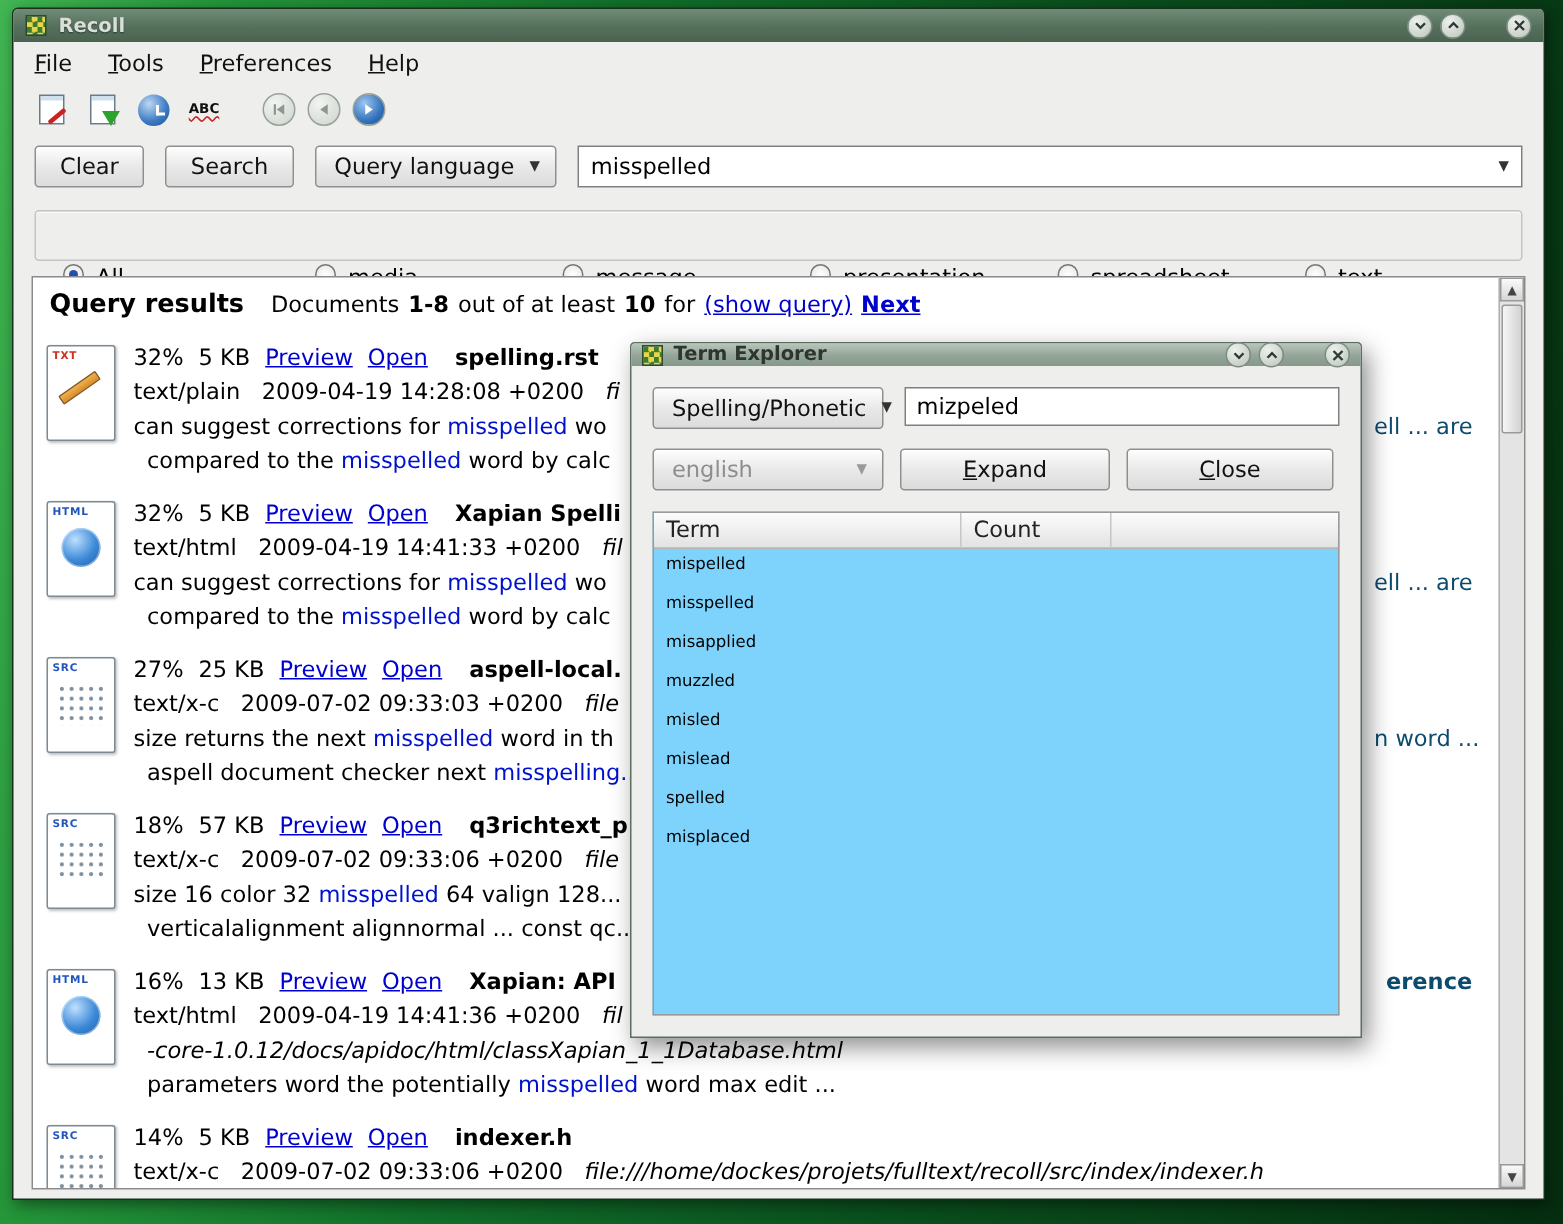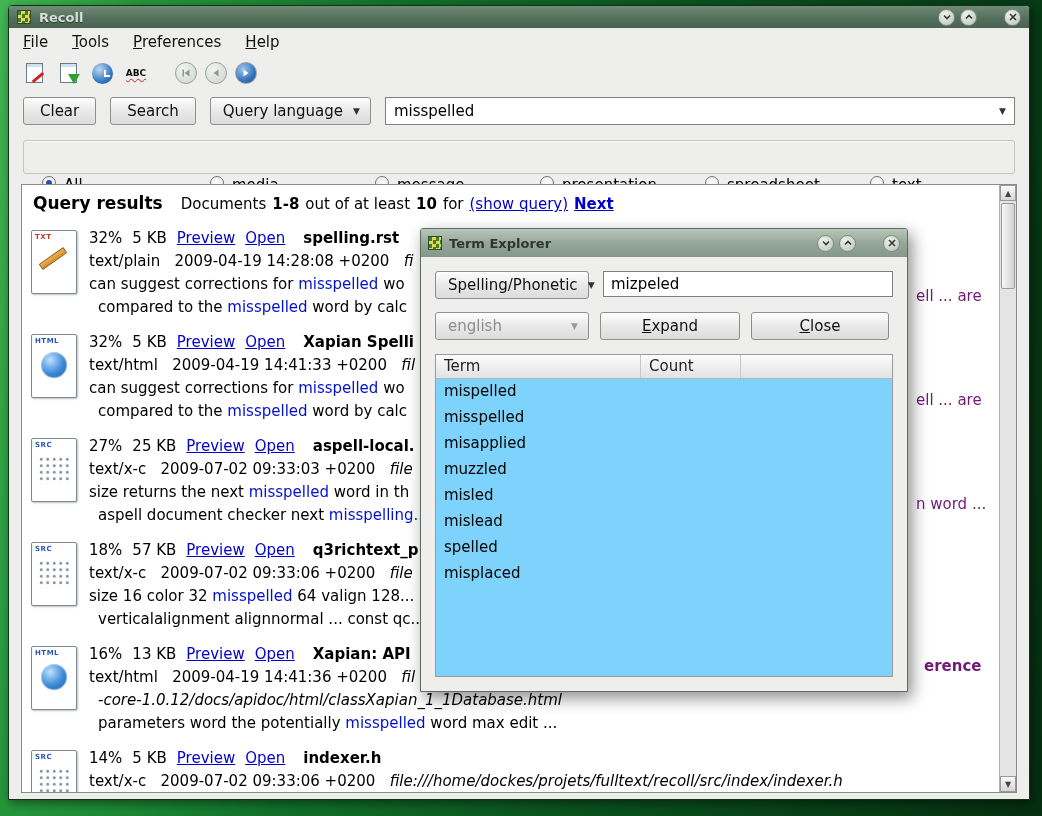--- a/index.html
+++ b/index.html
@@ -103,58 +103,58 @@
   .globe{position:absolute;left:9px;top:17px;width:26px;height:26px;border-radius:50%;background:radial-gradient(circle at 35% 30%,#bfe0ff,#3d8ad8 55%,#1c5ca6);box-shadow:inset 0 0 0 1px rgba(255,255,255,.4);}
   .dots{position:absolute;left:6px;top:17px;width:32px;height:28px;background-image:radial-gradient(#7d8f9e 1.2px,transparent 1.5px);background-size:6.5px 6.5px;}
 
   .result-text{position:relative;font-size:15px;line-height:23px;color:#000;}
   .rline{position:relative;height:23px;white-space:pre;}
   .rline.ind{padding-left:9px;}
   .rline.l1{display:flex;gap:10px;align-items:baseline;}
   .ttl{font-weight:bold;margin-left:8px;}
   .hl{color:#0011cd;}
   .it{font-style:italic;}
-  .right-frag{position:absolute;left:827px;top:12px;white-space:pre;font-weight:normal;color:#701a75;}
+  .right-frag{position:absolute;left:827px;top:0;white-space:pre;font-weight:normal;color:#0c4a6e;}
   .right-frag.ttl{font-weight:bold;}
 
   
   .vscroll{position:absolute;top:0;right:0;bottom:0;width:17px;background:#e4e4e4;border-left:1px solid #b0b0b0;}
   .sb-btn{position:absolute;left:0;width:16px;height:16px;background:linear-gradient(#fafafa,#d6d6d6);border:1px solid #9a9a9a;font-size:8px;color:#444;display:flex;align-items:center;justify-content:center;cursor:pointer;}
   .sb-up{top:0;}
   .sb-down{bottom:0;}
   .sb-thumb{position:absolute;left:1px;top:18px;width:14px;height:86px;background:linear-gradient(90deg,#f6f6f6,#d2d2d2);border:1px solid #9a9a9a;border-radius:2px;cursor:pointer;}
 
   
   #term-dialog{
     position:absolute;left:420px;top:228px;width:488px;height:464px;z-index:10;
     background:#eeeeec;border:1px solid #5c6e60;border-radius:3px 3px 0 0;
     box-shadow:4px 6px 16px rgba(0,0,0,.45);display:flex;flex-direction:column;
   }
   .dlg-titlebar{
-    height:28px;flex:none;display:flex;align-items:center;gap:7px;padding:0 7px;
+    height:15px;flex:none;display:flex;align-items:center;gap:7px;padding:0 7px;
     background:linear-gradient(#b9c6bb,#93a596 55%,#86988a);border-radius:2px 2px 0 0;
   }
   .dlg-title{flex:1;font-size:13px;font-weight:bold;color:#2e362f;}
   .dlg-body{flex:1;display:flex;flex-direction:column;padding:6px 14px 14px;}
   .dlg-row{display:flex;gap:14px;}
   .dlg-row.r1{margin-top:8px;}
   .dlg-row.r2{margin-top:13px;gap:11px;}
   .mode-combo,.lang-combo{width:154px;justify-content:space-between;}
   .lang-combo{color:#8d8d8d;}
   .lang-combo .combo-arrow{color:#9a9a9a;}
   .term-input{flex:1;height:26px;border:1px solid #7f7f7f;background:#fff;font:15px "DejaVu Sans","Liberation Sans",sans-serif;padding:0 7px;color:#000;outline:none;}
   .expand-btn{width:140px;}
   .close-btn{width:138px;}
   .term-table{flex:1;margin-top:14px;border:1px solid #9a9a9a;background:#7dd3fc;display:flex;flex-direction:column;overflow:hidden;}
   .thead{height:24px;flex:none;background:linear-gradient(#fcfcfc,#e2e2e2);border-bottom:1px solid #b5b5b5;display:flex;font-size:15px;color:#222;}
   .thead .hc{padding:2px 0 0 8px;border-right:1px solid #c6c6c6;}
   .thead .hc.term{width:205px;}
   .thead .hc.count{width:100px;}
   .tbody{flex:1;overflow:hidden;}
-  .trow{height:26px;display:flex;font-size:15px;color:#000;cursor:default;}
+  .trow{height:26px;display:flex;font-size:11px;color:#000;cursor:default;}
   .trow .tcell.term{width:205px;padding:3px 0 0 8px;}
   .trow .tcell.count{width:100px;padding:3px 0 0 8px;}
 </style>
 </head>
 <body>
 
 <div id="desktop">
 
   <div id="main-window">
 

